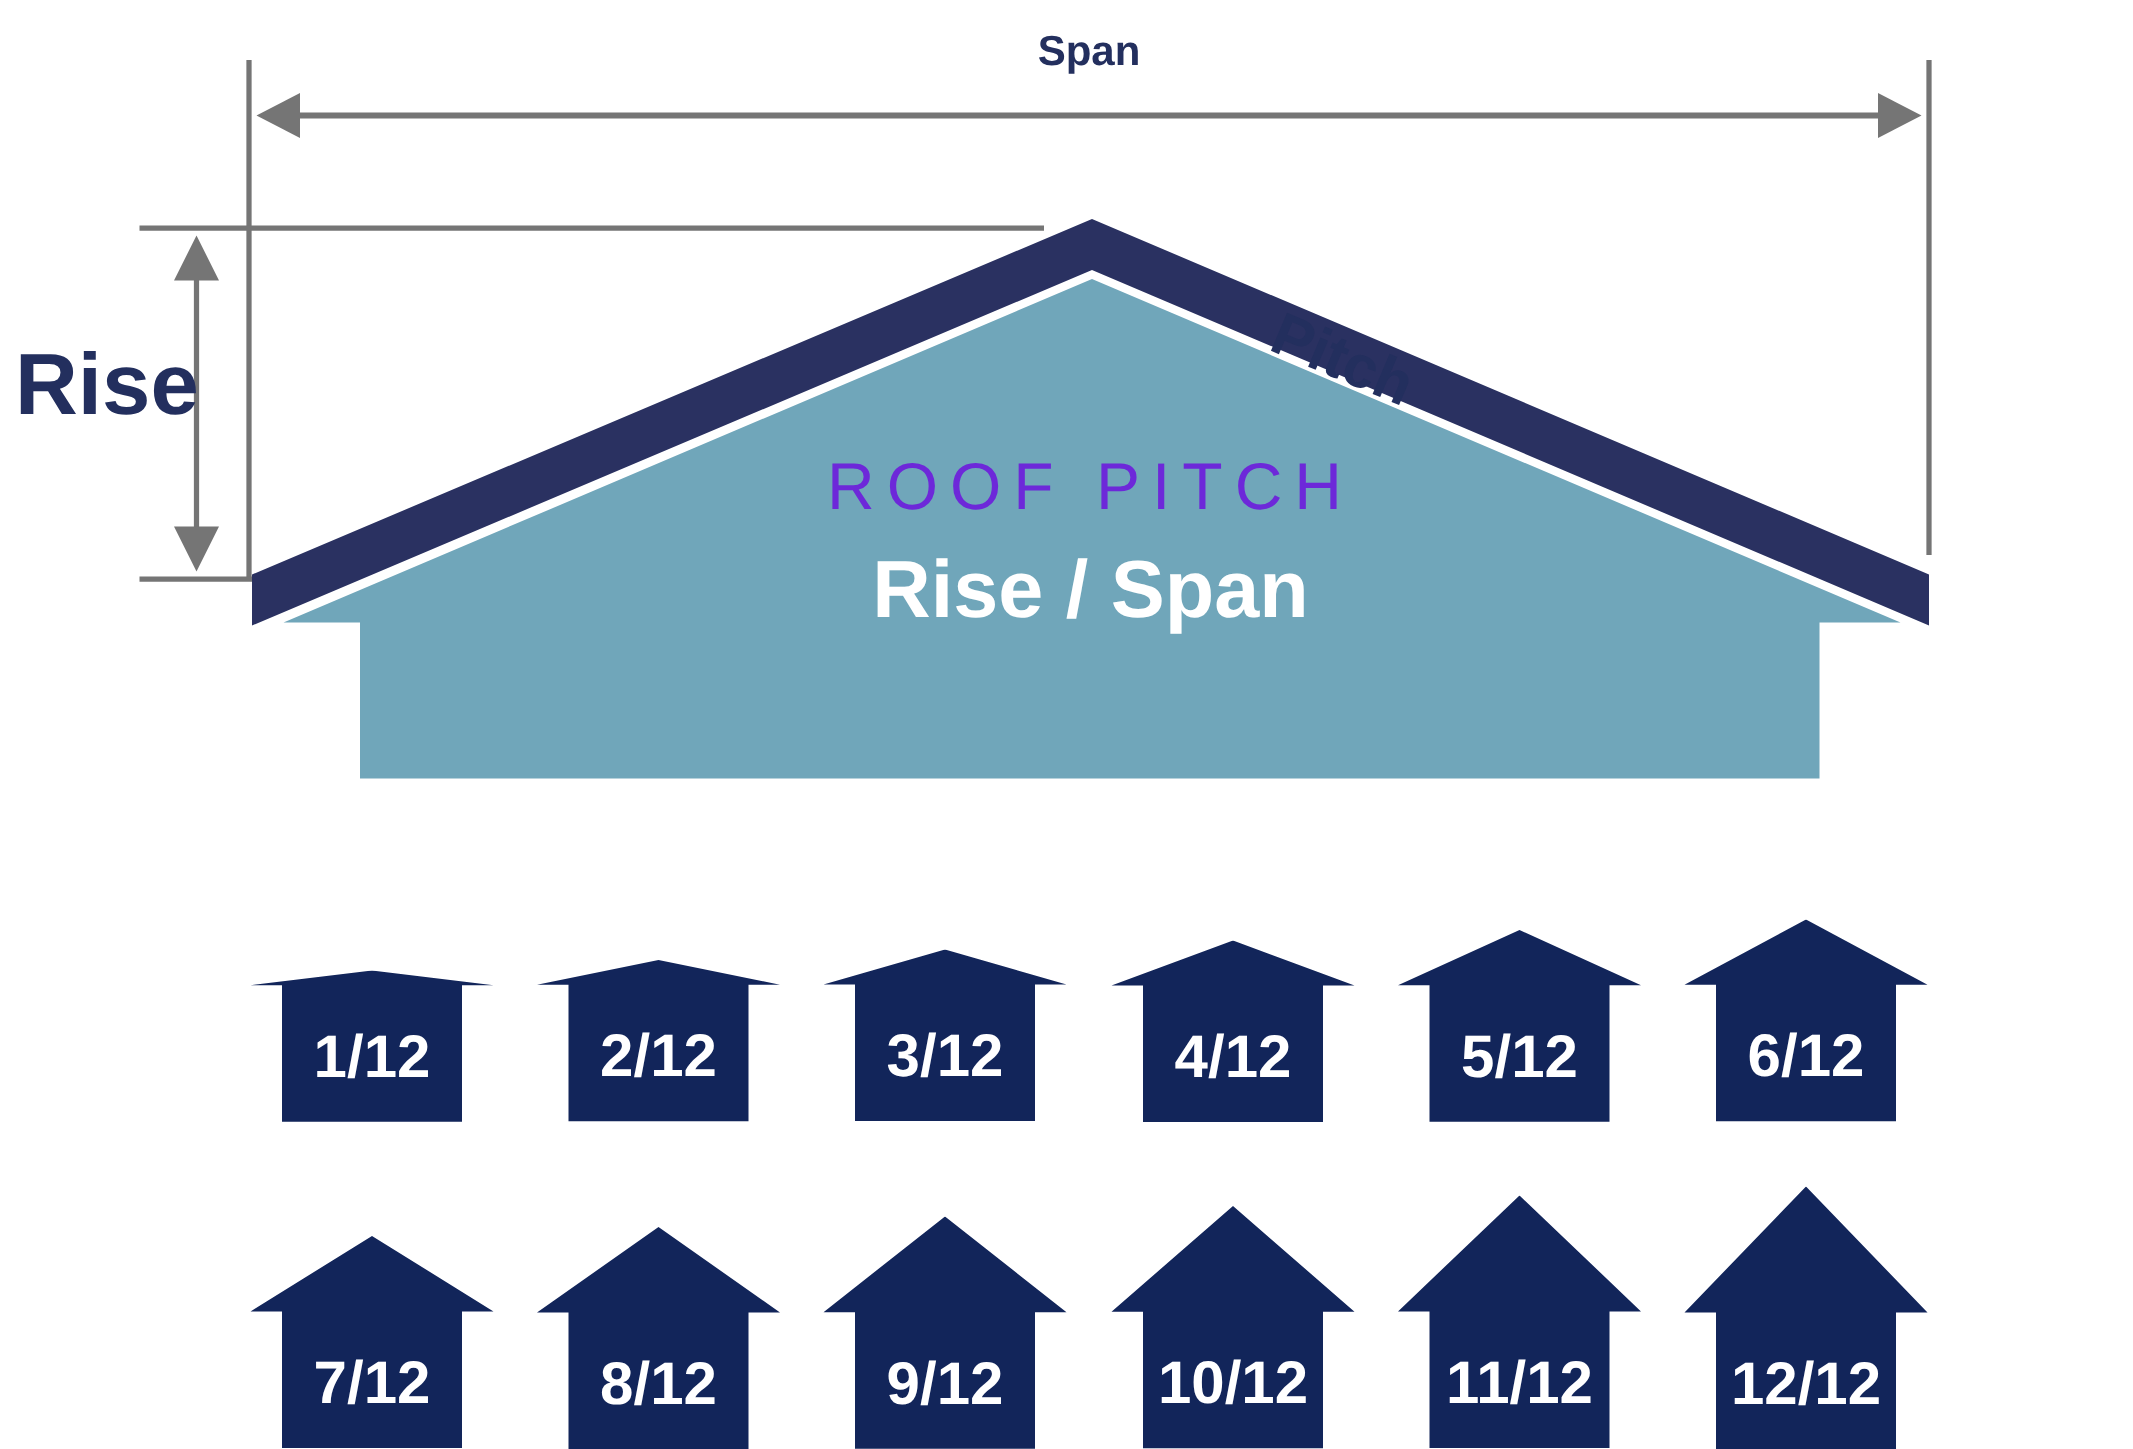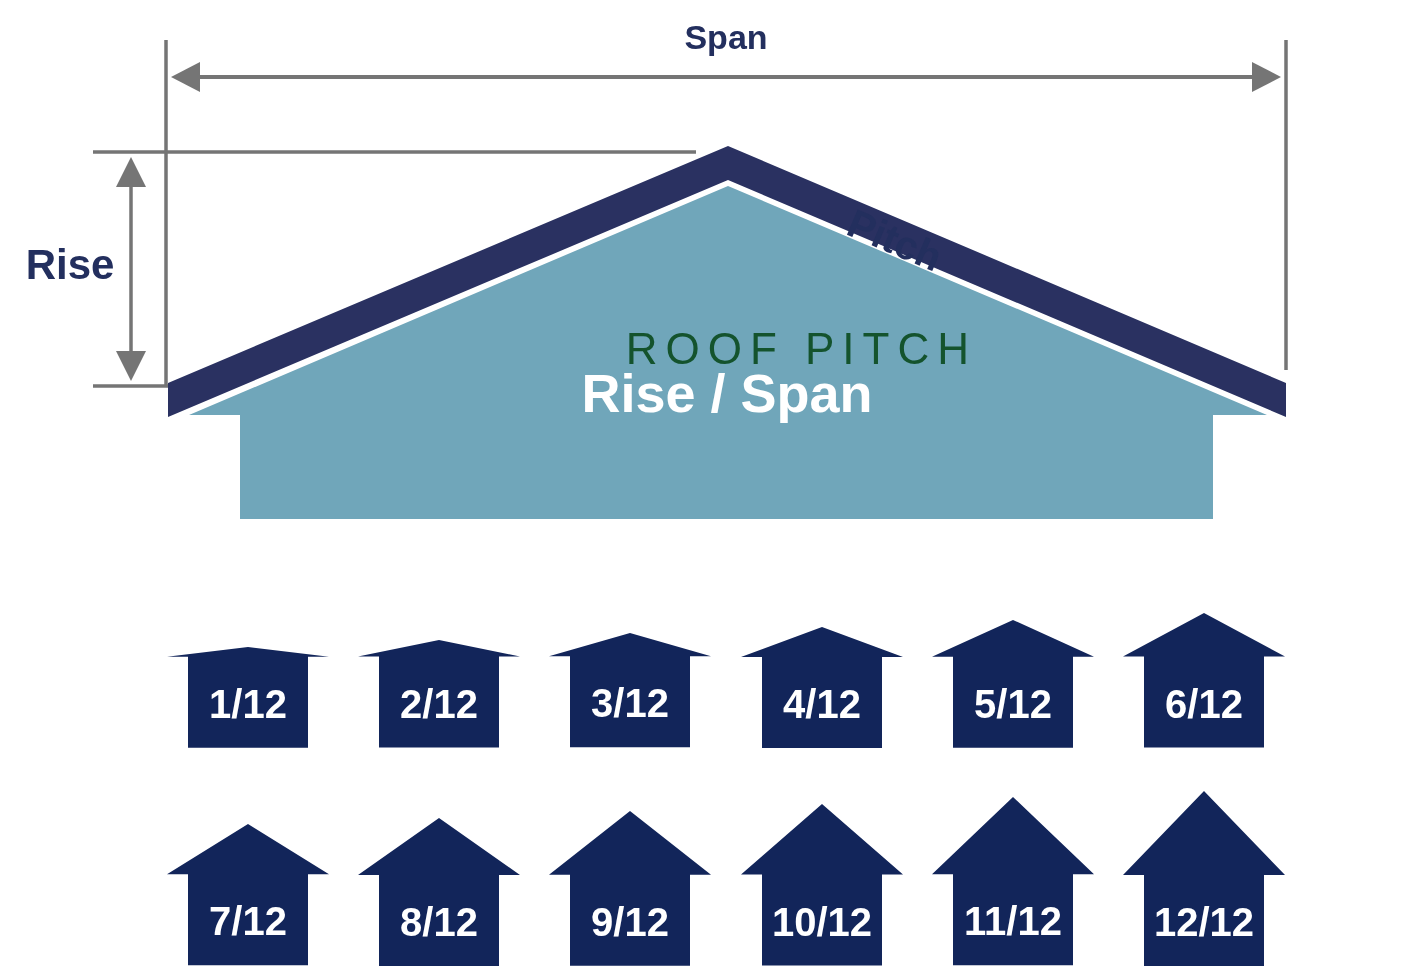--- a/index.html
+++ b/index.html
@@ -21,38 +21,37 @@
     top: 0;
   }
   .label {
     position: absolute;
     color: #232f5e;
     font-weight: bold;
     text-align: center;
     line-height: 1;
     white-space: nowrap;
   }
-  .label-span  { left: 626px; top: 20px;  width: 200px; font-size: 34px; }
-  .label-rise  { left: 10px;  top: 244px; width: 120px; font-size: 42px; }
+  .label-span  { left: 626px; top: 20px;  width: 200px; font-size: 28px; }
+  .label-rise  { left: 10px;  top: 228px; width: 120px; font-size: 58px; }
   .label-pitch {
     left: 800px; top: 220px; width: 190px; font-size: 40px;
     transform: rotate(23deg);
     transform-origin: center center;
   }
   .roof-title {
     position: absolute;
     left: 477px; top: 303px; width: 500px;
-    color: #14532d;
+    color: #6d28d9;
     font-size: 44px;
     font-weight: 500;
     letter-spacing: 8px;
-    text-align: right;
+    text-align: center;
     line-height: 1;
     white-space: nowrap;
-    margin-top: 24px;
   }
   .roof-formula {
     position: absolute;
     left: 477px; top: 366px; width: 500px;
     color: #ffffff;
     font-size: 54px;
     font-weight: bold;
     text-align: center;
     line-height: 1;
     white-space: nowrap;

